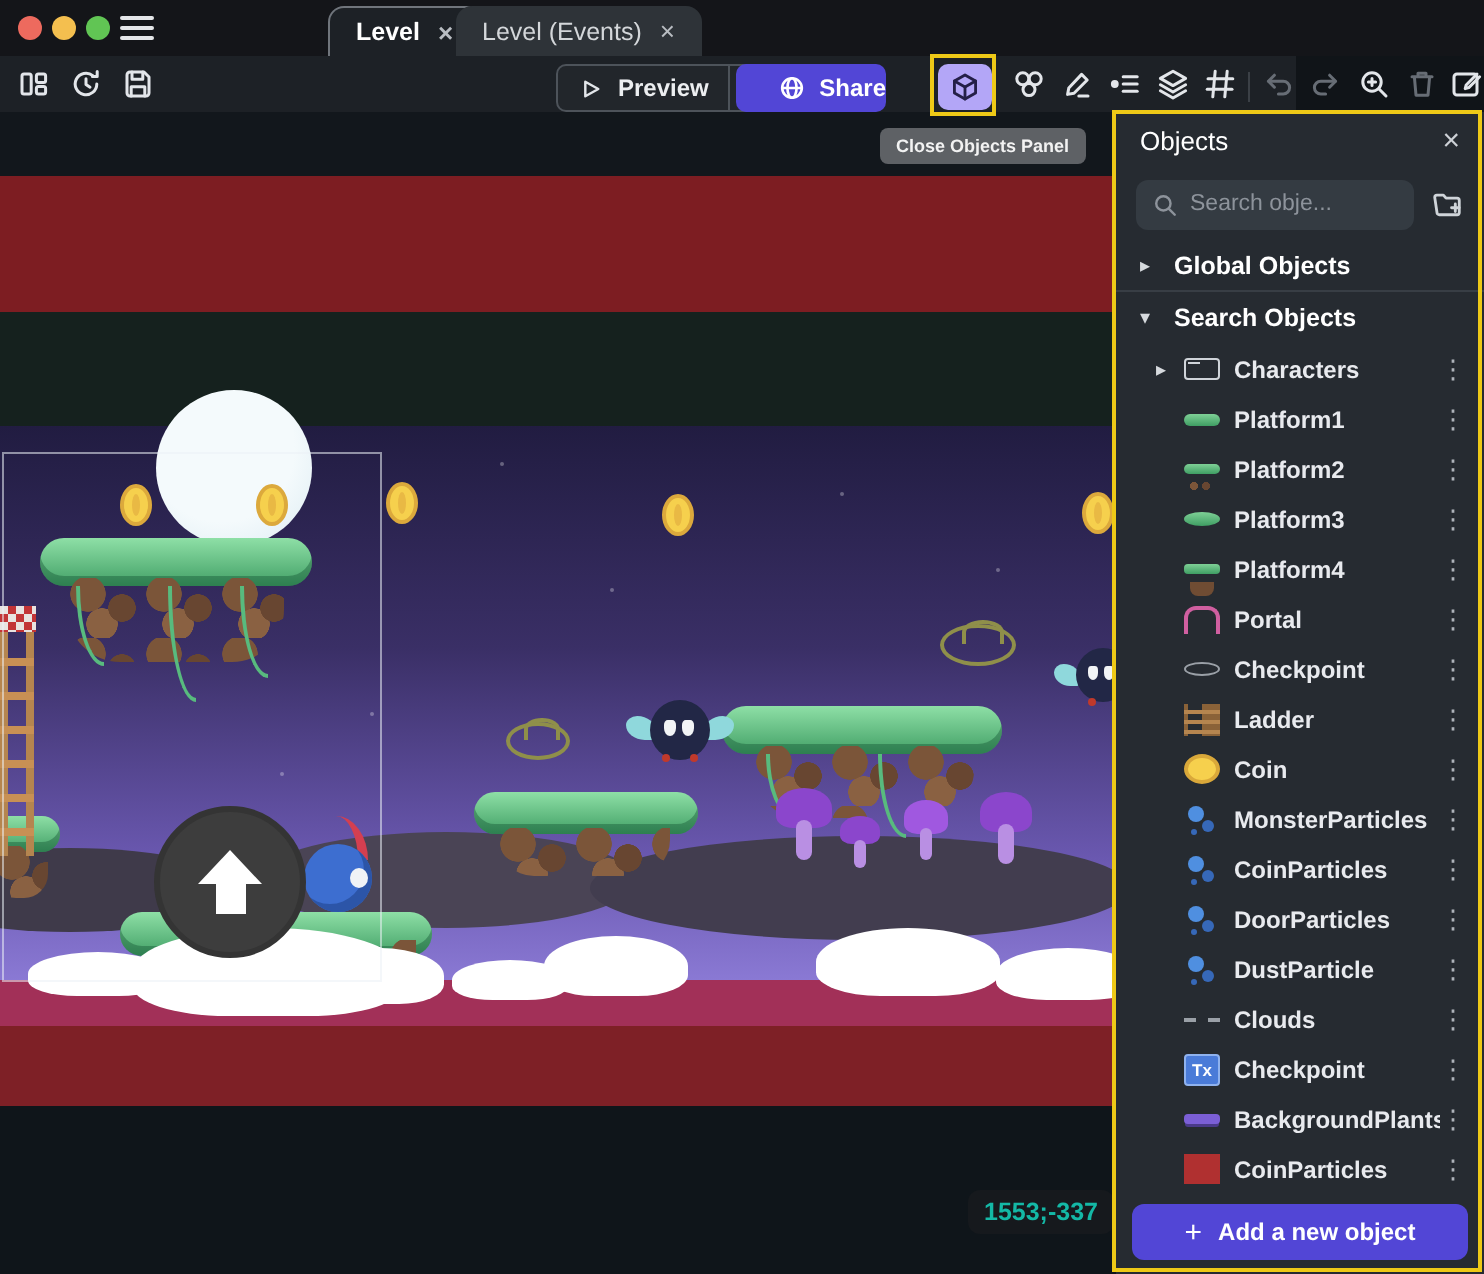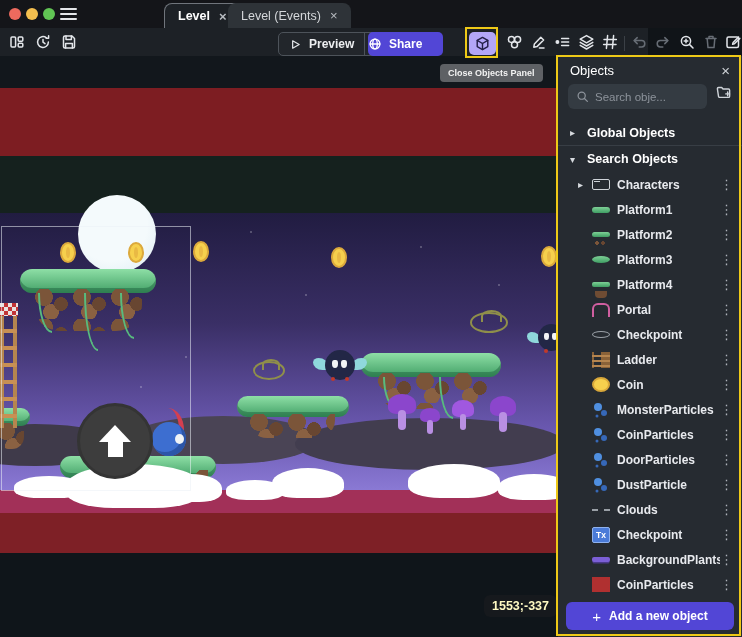--- a/index.html
+++ b/index.html
@@ -22,21 +22,21 @@
   
   .toolbar{position:absolute;left:0;top:28px;width:648px;height:28px;background:#1d2126;}
   .tbtn{position:absolute;top:3px;height:22px;display:flex;align-items:center;justify-content:center;cursor:pointer}
   .icon-stroke{stroke:#e3e6ea;stroke-width:1.5;fill:none;stroke-linecap:round;stroke-linejoin:round}
   .dim .icon-stroke{stroke:#676d75}
   .preview-btn{position:absolute;left:278px;top:4px;height:24px;border:1px solid #4d535a;border-radius:5px;
     display:flex;align-items:center;color:#eceef0;font-size:12px;font-weight:bold;cursor:pointer;background:#22262b}
   .preview-main{display:flex;align-items:center;gap:7px;padding:0 10px;height:100%}
   .preview-arrow{width:22px;height:100%;display:flex;align-items:center;justify-content:center;border-left:1px solid #4d535a}
   .share-btn{position:absolute;left:368px;top:4px;width:75px;height:24px;background:#5246d6;border-radius:5px;
-    display:flex;align-items:center;justify-content:flex-start;gap:7px;color:#fff;font-size:12px;font-weight:bold;cursor:pointer}
+    display:flex;align-items:center;justify-content:flex-end;gap:7px;color:#fff;font-size:12px;font-weight:bold;cursor:pointer}
   .tool-active{position:absolute;left:469px;top:4px;width:27px;height:23px;background:#b3a6f7;border-radius:5px;
     display:flex;align-items:center;justify-content:center;cursor:pointer}
   .tool-active .icon-stroke{stroke:#241f47}
   .divider-v{position:absolute;left:624px;top:8px;width:1px;height:15px;background:#3b4046}
 
   
   .annotate{position:absolute;border:2px solid #eec917;pointer-events:none;z-index:60}
 
   
   .canvas{position:absolute;left:0;top:56px;width:558px;height:581px;overflow:hidden;background:#12171c}
@@ -85,29 +85,29 @@
   .char-hawk{position:absolute;left:18px;top:-4px;width:16px;height:22px;border-right:5px solid #d43f50;border-radius:0 100% 0 0}
   .char-head{position:absolute;left:2px;top:10px;width:34px;height:34px;border-radius:50%;background:#3d6ed0;box-shadow:inset -4px -4px 0 #2c55a8}
   .char-eye{position:absolute;left:25px;top:22px;width:9px;height:10px;border-radius:50%;background:#f0f3f6}
   .arrow-btn{position:absolute;left:77px;top:347px;width:76px;height:76px;border-radius:50%;background:#3d3d3d;
     border:3px solid #343434;z-index:6;display:flex;flex-direction:column;align-items:center;justify-content:center;cursor:pointer}
   .arrow-tri{width:0;height:0;border-left:16px solid transparent;border-right:16px solid transparent;border-bottom:17px solid #fff}
   .arrow-stem{width:15px;height:15px;background:#fff}
   .tooltip{position:absolute;left:440px;top:8px;height:18px;padding:0 8px;background:#5e6165;border-radius:4px;
     color:#f2f2f2;font-size:9px;font-weight:bold;display:flex;align-items:center;z-index:50;white-space:nowrap}
   .coords{position:absolute;left:484px;top:539px;height:22px;padding:0 8px;background:#16191d;border-radius:6px;
-    color:#fef9c3;font-size:12.5px;font-weight:bold;display:flex;align-items:center;z-index:50}
+    color:#14b8a6;font-size:12.5px;font-weight:bold;display:flex;align-items:center;z-index:50}
 
   
   .panel{position:absolute;left:558px;top:56px;width:184px;height:581px;background:#262b31;z-index:30;
     display:flex;flex-direction:column}
   .panel-header{height:28px;display:flex;align-items:center;justify-content:space-between;padding:0 12px}
   .panel-title{color:#fff;font-size:13px;font-weight:normal}
   .panel-close{color:#cdd1d6;font-size:15px;cursor:pointer;line-height:1}
-  .search-row{height:36px;display:flex;gap:8px;padding:0 10px}
+  .search-row{height:36px;display:flex;align-items:center;gap:8px;padding:0 10px}
   .search-box{flex:1;height:25px;background:#343b42;border-radius:6px;display:flex;align-items:center;gap:6px;padding:0 8px}
   .search-box input{border:none;outline:none;background:transparent;color:#dfe3e7;font-size:11.5px;width:90px;
     font-family:"Liberation Sans",sans-serif}
   .search-box input::placeholder{color:#8d939b}
   .tree{flex:1;overflow:hidden}
   .group-row{height:26px;display:flex;align-items:center;gap:9px;padding-left:12px;cursor:pointer}
   .group-row .tri{color:#d6dade;font-size:10px;width:8px}
   .group-row .glabel{color:#fff;font-size:12.5px;font-weight:bold}
   .g-divider{border-bottom:1px solid #383e45}
   .obj-row{height:25px;display:flex;align-items:center;padding:0 10px 0 20px;cursor:pointer}

